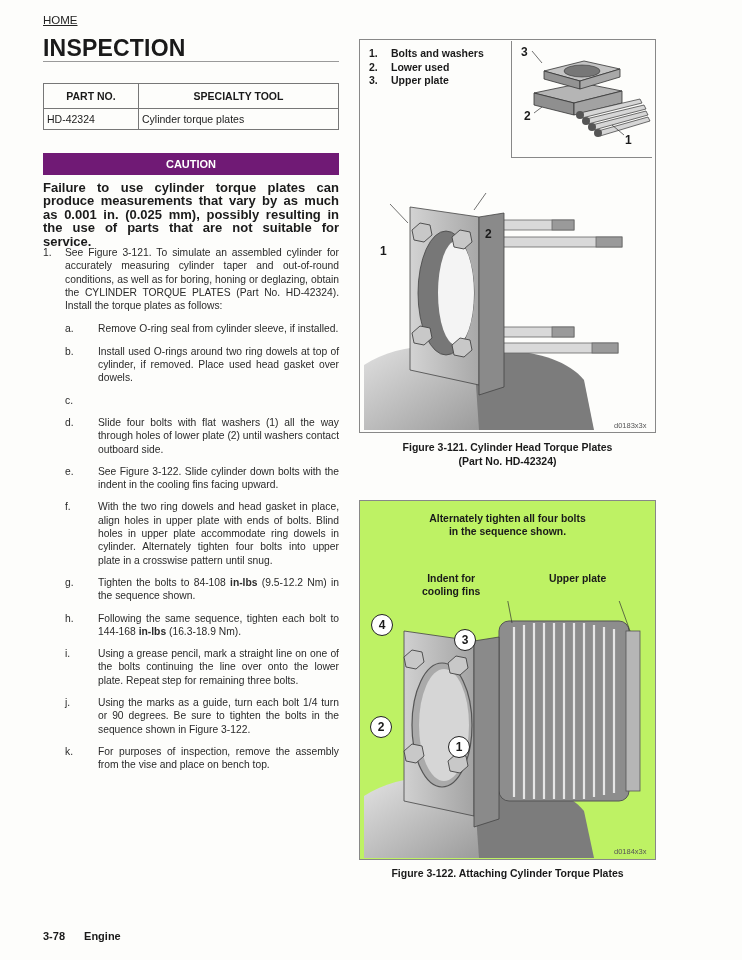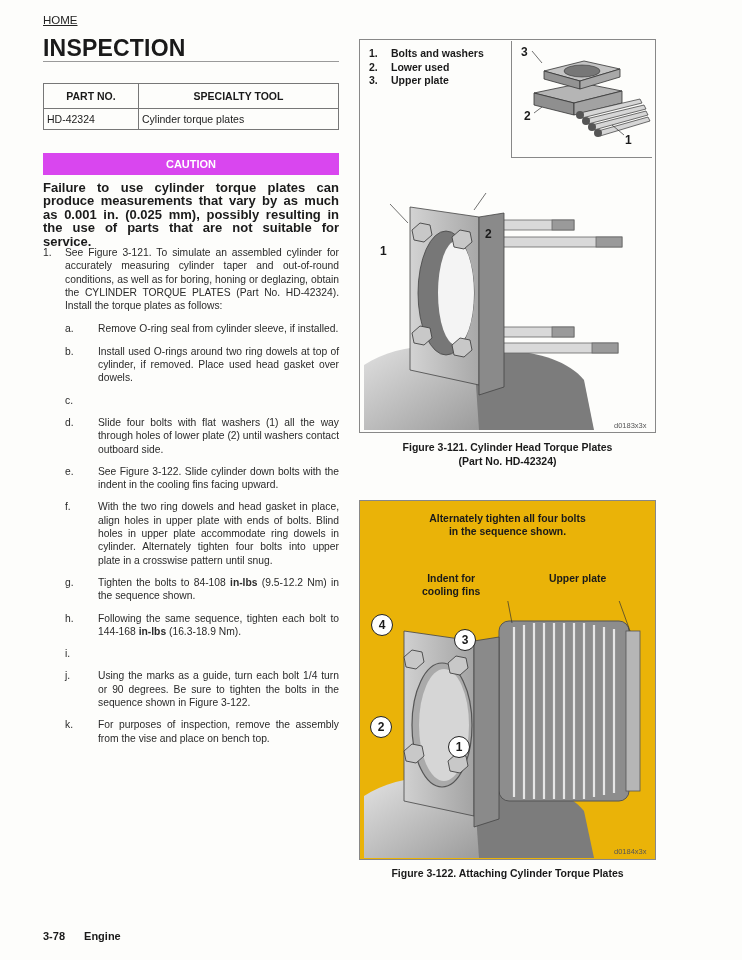--- a/index.html
+++ b/index.html
@@ -9,21 +9,21 @@
   .home-link { position: absolute; left: 43px; top: 14px; font-size: 11.5px; text-decoration: underline; color: #222; }
   .page-title { position: absolute; left: 43px; top: 35px; font-size: 23px; font-weight: bold; letter-spacing: 0.2px; }
   .title-rule { position: absolute; left: 43px; top: 61px; width: 296px; height: 1px; background: #9a9a9a; }
 
   .tool-table { position: absolute; left: 43px; top: 83px; width: 296px; border-collapse: collapse; font-size: 10.5px; }
   .tool-table th, .tool-table td { border: 1px solid #777; }
   .tool-table th { height: 25px; font-weight: bold; text-align: center; font-size: 10.5px; }
   .tool-table td { height: 21px; padding-left: 3px; }
   .tool-table .c1 { width: 95px; }
 
-  .caution-bar { position: absolute; left: 43px; top: 153px; width: 296px; height: 22px; background: #d946ef; color: #fff; font-weight: bold; font-size: 11px; text-align: center; line-height: 22px; }
+  .caution-bar { position: absolute; left: 43px; top: 153px; width: 296px; height: 22px; background: #701a75; color: #fff; font-weight: bold; font-size: 11px; text-align: center; line-height: 22px; }
   .caution-text { position: absolute; left: 43px; top: 181px; width: 296px; font-size: 13px; font-weight: bold; line-height: 13.4px; text-align: justify; }
 
   .steps { position: absolute; left: 43px; top: 246px; width: 296px; font-size: 10.3px; line-height: 13.3px; color: #2a2a2a; }
   .step-main { display: flex; }
   .step-num { width: 22px; flex: none; }
   .step-body { flex: 1; text-align: justify; }
   .sub { display: flex; margin-top: 9px; padding-left: 22px; }
   .sub-letter { width: 22px; flex: none; }
   .sub-body { flex: 1; text-align: justify; padding-left: 11px; }
   .sub-first { margin-top: 10px; }
@@ -36,21 +36,21 @@
   .legend { position: absolute; left: 9px; top: 7px; font-size: 10.5px; font-weight: bold; line-height: 13.6px; }
   .legend-row { display: flex; }
   .legend-num { width: 22px; }
   .fig1-inset { position: absolute; left: 151px; top: 1px; width: 141px; height: 117px; border-left: 1px solid #888; border-bottom: 1px solid #888; }
   .fig1-photo { position: absolute; left: 4px; top: 125px; width: 287px; height: 265px; }
   .fig-id { position: absolute; font-size: 7.5px; color: #555; }
   .caption { position: absolute; font-size: 10.5px; font-weight: bold; text-align: center; line-height: 13.5px; }
   .callout { position: absolute; font-size: 12px; font-weight: bold; }
 
   
-  .fig2-box { position: absolute; left: 359px; top: 500px; width: 297px; height: 360px; border: 1px solid #888; background: #eab308; }
+  .fig2-box { position: absolute; left: 359px; top: 500px; width: 297px; height: 360px; border: 1px solid #888; background: #bef264; }
   .fig2-note { position: absolute; left: 0; top: 12px; width: 100%; text-align: center; font-size: 10.4px; font-weight: bold; line-height: 12.5px; }
   .fig2-label { position: absolute; font-size: 10.4px; font-weight: bold; text-align: center; line-height: 12.5px; }
   .fig2-photo { position: absolute; left: 4px; top: 100px; width: 287px; height: 257px; }
   .num-circle { position: absolute; width: 22px; height: 22px; border-radius: 50%; border: 1.2px solid #222; background: #fff; font-size: 12px; font-weight: bold; text-align: center; line-height: 20px; }
 </style>
 </head>
 <body>
 
 <a class="home-link">HOME</a>
 <h1 class="page-title">INSPECTION</h1>
@@ -103,20 +103,21 @@
   <div class="sub">
     <span class="sub-letter">g.</span>
     <span class="sub-body"><span>Tighten the bolts to 84-108 </span><b>in-lbs</b><span> (9.5-12.2 Nm) in the sequence shown.</span></span>
   </div>
   <div class="sub">
     <span class="sub-letter">h.</span>
     <span class="sub-body"><span>Following the same sequence, tighten each bolt to 144-168 </span><b>in-lbs</b><span> (16.3-18.9 Nm).</span></span>
   </div>
   <div class="sub">
     <span class="sub-letter">i.</span>
+    <span class="sub-body">Using a grease pencil, mark a straight line on one of the bolts continuing the line over onto the lower plate. Repeat step for remaining three bolts.</span>
   </div>
   <div class="sub">
     <span class="sub-letter">j.</span>
     <span class="sub-body">Using the marks as a guide, turn each bolt 1/4 turn or 90 degrees. Be sure to tighten the bolts in the sequence shown in Figure 3-122.</span>
   </div>
   <div class="sub">
     <span class="sub-letter">k.</span>
     <span class="sub-body">For purposes of inspection, remove the assembly from the vise and place on bench top.</span>
   </div>
 </div>

